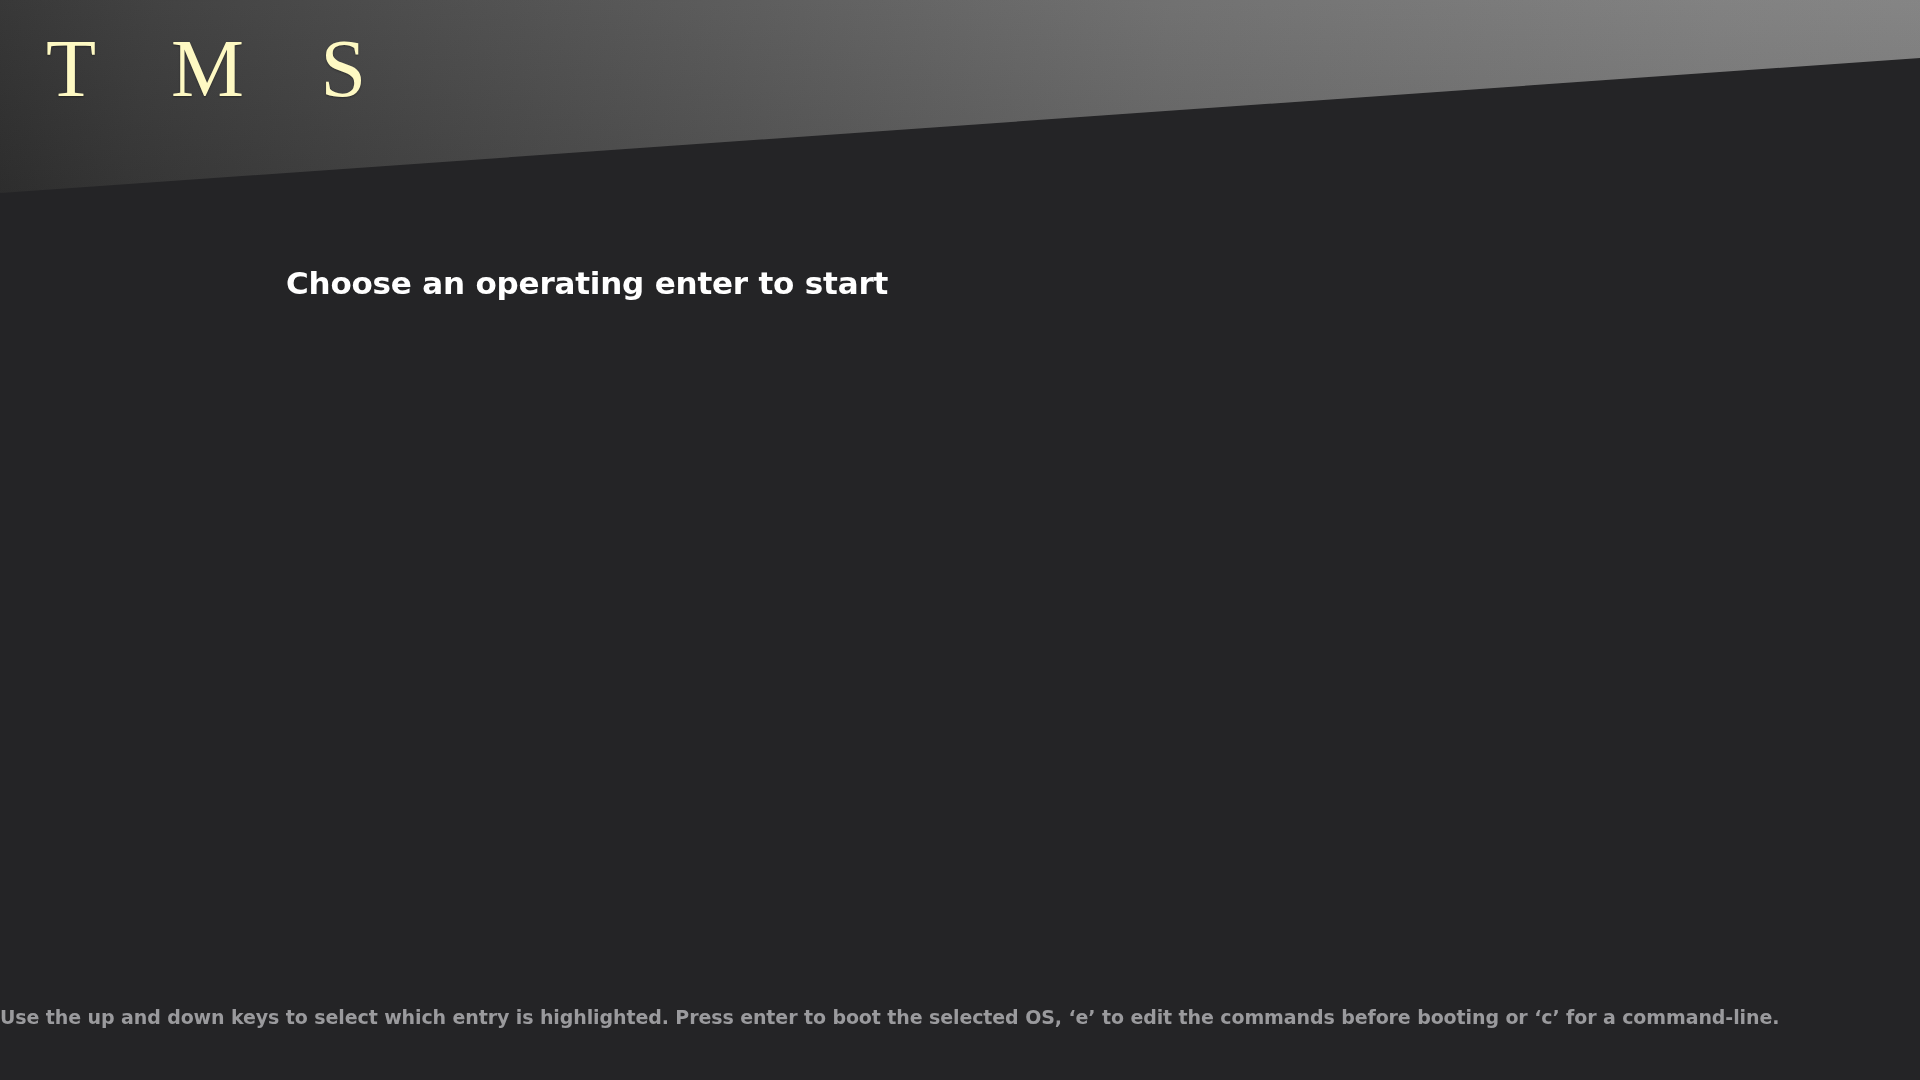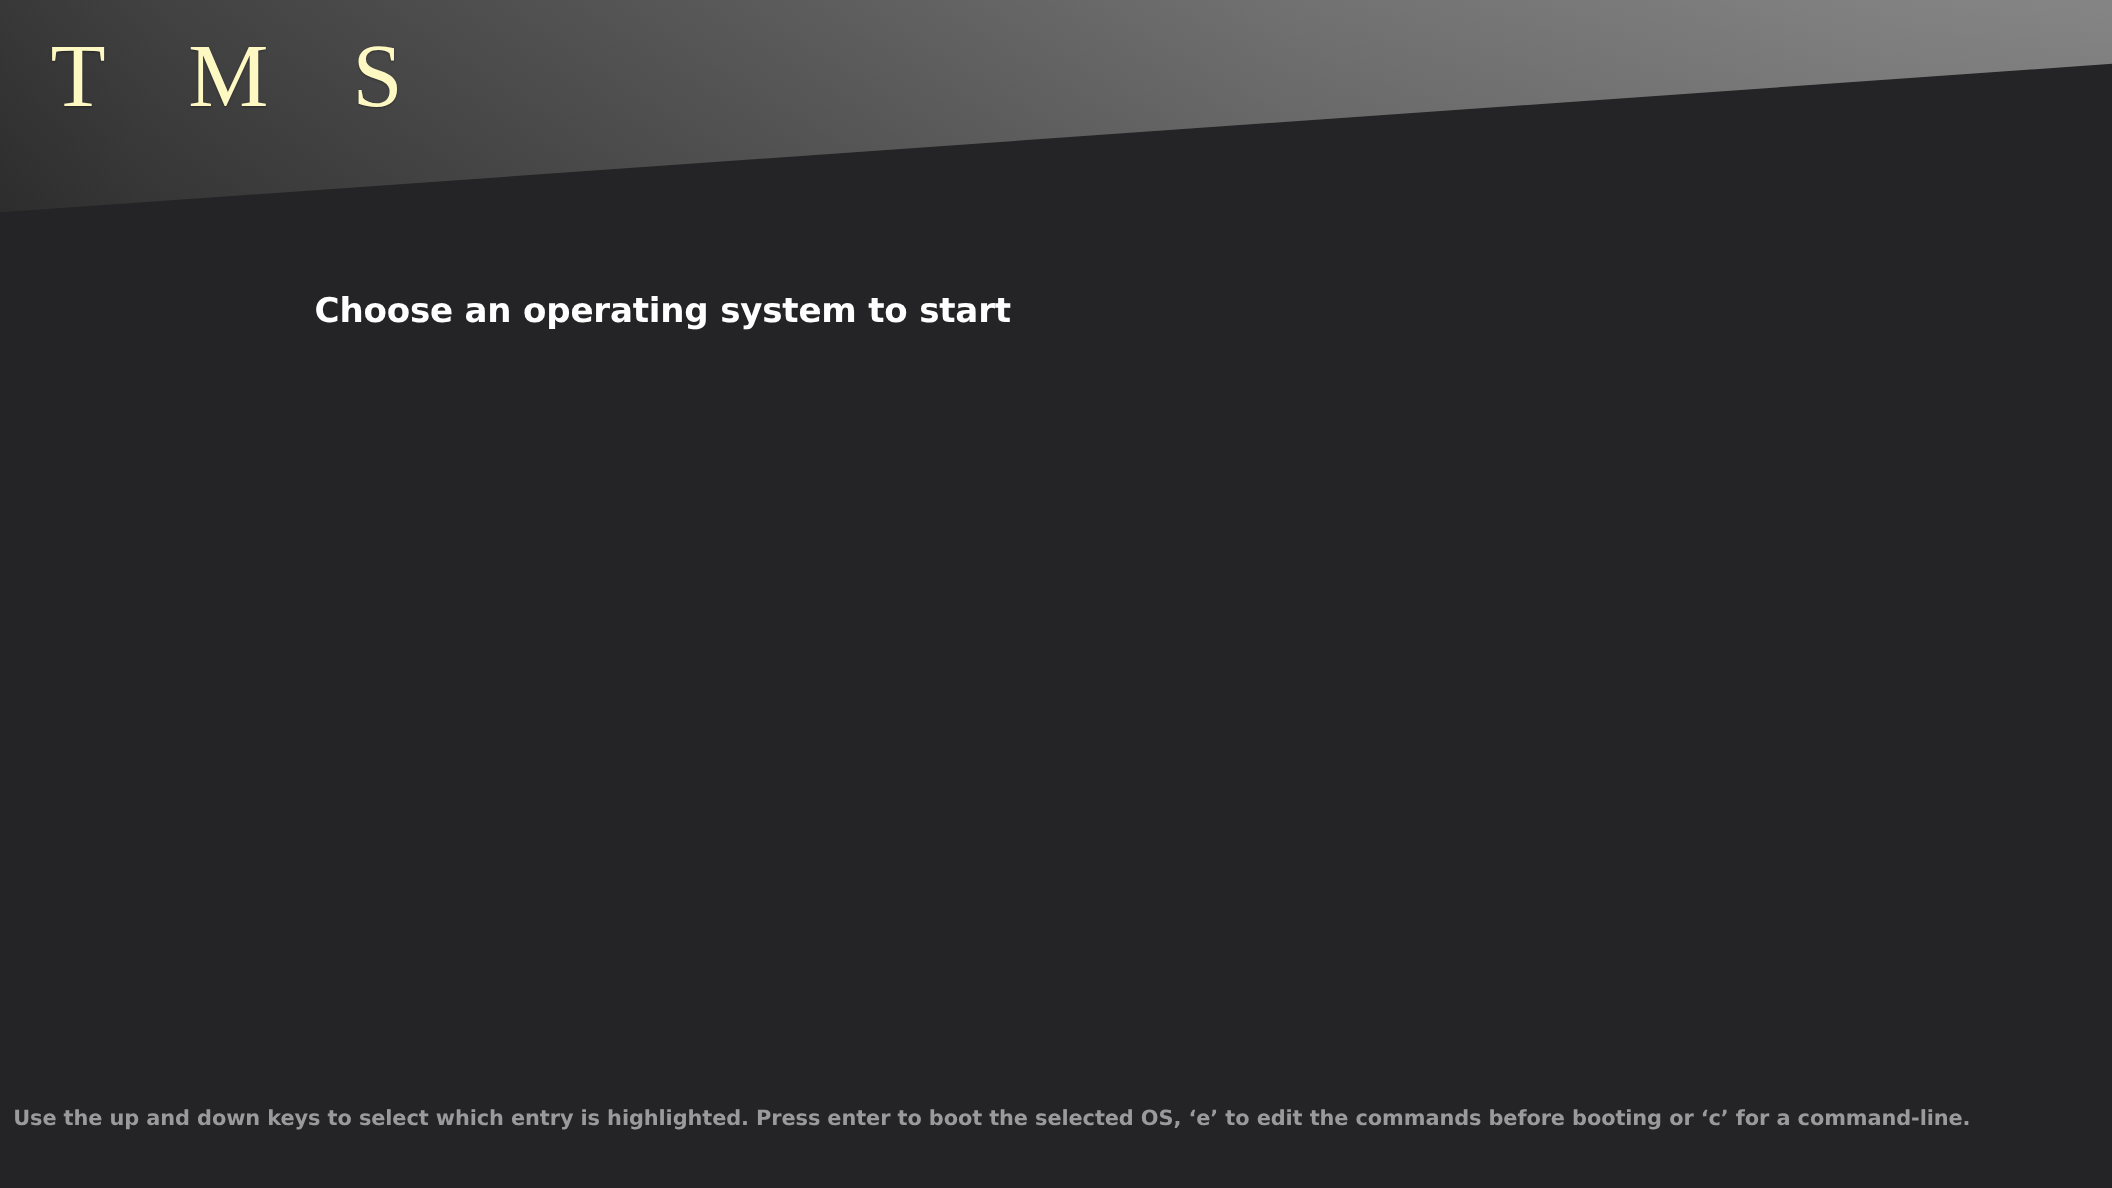--- a/index.html
+++ b/index.html
@@ -84,32 +84,31 @@
     left: 0;
     top: 1006px;
     width: 1552px;
     text-align: center;
     font-family: "DejaVu Sans", sans-serif;
     font-size: 19px;
     font-weight: bold;
     color: #9a9a9d;
     letter-spacing: -0.1px;
     white-space: nowrap;
-    padding-left: 12px;
   }
 </style>
 </head>
 <body>
 
 <div class="screen">
 
   <div class="banner"></div>
   <div class="banner-shade"></div>
 
   <div class="logo">T M S</div>
 
-  <div class="prompt-title">Choose an operating system to start</div>
+  <div class="prompt-title">Choose an operating enter to start</div>
 
   <div class="menu-list"></div>
 
   <div class="help-text">Use the up and down keys to select which entry is highlighted. Press enter to boot the selected OS, ‘e’ to edit the commands before booting or ‘c’ for a command-line.</div>
 
 </div>
 
 </body></html>

